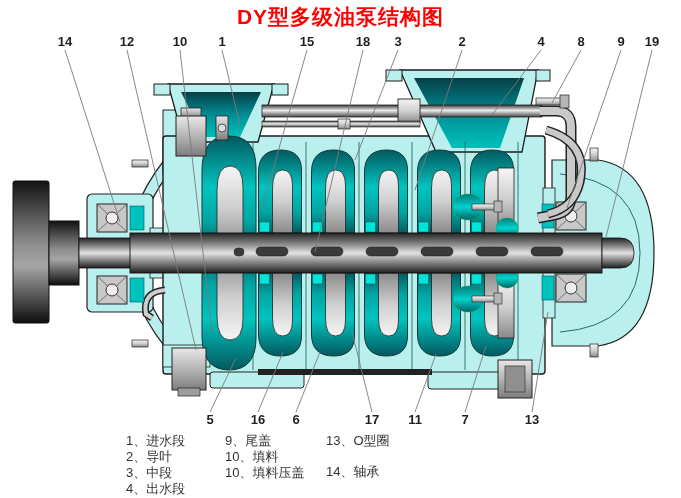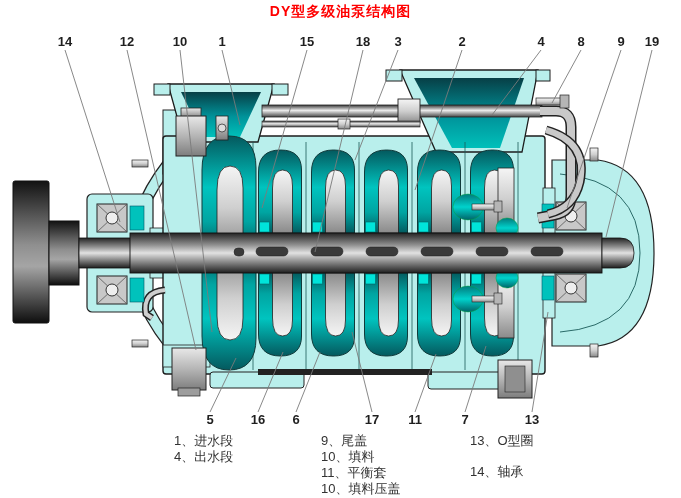--- a/index.html
+++ b/index.html
@@ -1,24 +1,24 @@
 <!DOCTYPE html>
 <html><head>
 <meta charset="utf-8">
 <style>
   html,body{margin:0;padding:0;background:#fff;}
   #stage{position:relative;width:681px;height:498px;background:#ffffff;overflow:hidden;
          font-family:"Liberation Sans","DejaVu Sans",sans-serif;}
   .title{position:absolute;top:3px;left:0;right:0;text-align:center;
-         font-size:14px;font-weight:bold;letter-spacing:1px;color:#ff0000;}
+         font-size:21px;font-weight:bold;letter-spacing:1px;color:#ff0000;}
   svg{position:absolute;top:0;left:0;}
   .co{font:bold 13px "Liberation Sans","DejaVu Sans",sans-serif;fill:#1f1f1f;text-anchor:middle;}
   .leader{stroke:#7a7a7a;stroke-width:0.9;fill:none;}
   #legend{position:absolute;left:126px;top:433px;display:flex;}
-  .leg-col{display:flex;flex-direction:column;margin-left:48px;}
+  .leg-col{display:flex;flex-direction:column;}
   .leg-col:nth-child(1){width:99px;}
   .leg-col:nth-child(2){width:101px;}
   .leg-col:nth-child(3){width:99px;gap:15px;}
   .leg-col:nth-child(4){width:98px;gap:39px;}
   .leg-col:nth-child(5){width:90px;}
   .leg-item{font-size:13px;line-height:16px;color:#333;white-space:nowrap;}
 </style>
 </head>
 <body>
 
@@ -284,26 +284,27 @@
         <line x1="465" y1="412" x2="486" y2="346" class="leader"></line>
         <text x="465" y="424" class="co">7</text>
         <line x1="532" y1="412" x2="548" y2="312" class="leader"></line>
         <text x="532" y="424" class="co">13</text>
       </g>
   </svg>
 
   <div id="legend">
       <div class="leg-col">
         <div class="leg-item">1、进水段</div>
+        <div class="leg-item">2、导叶</div>
+        <div class="leg-item">3、中段</div>
         <div class="leg-item">4、出水段</div>
       </div>
       <div class="leg-col">
         <div class="leg-item">9、尾盖</div>
         <div class="leg-item">10、填料</div>
-        <div class="leg-item">11、平衡套</div>
         <div class="leg-item">10、填料压盖</div>
       </div>
       <div class="leg-col">
         <div class="leg-item">13、O型圈</div>
         <div class="leg-item">14、轴承</div>
       </div>
     </div>
 </div>
 
 </body></html>

